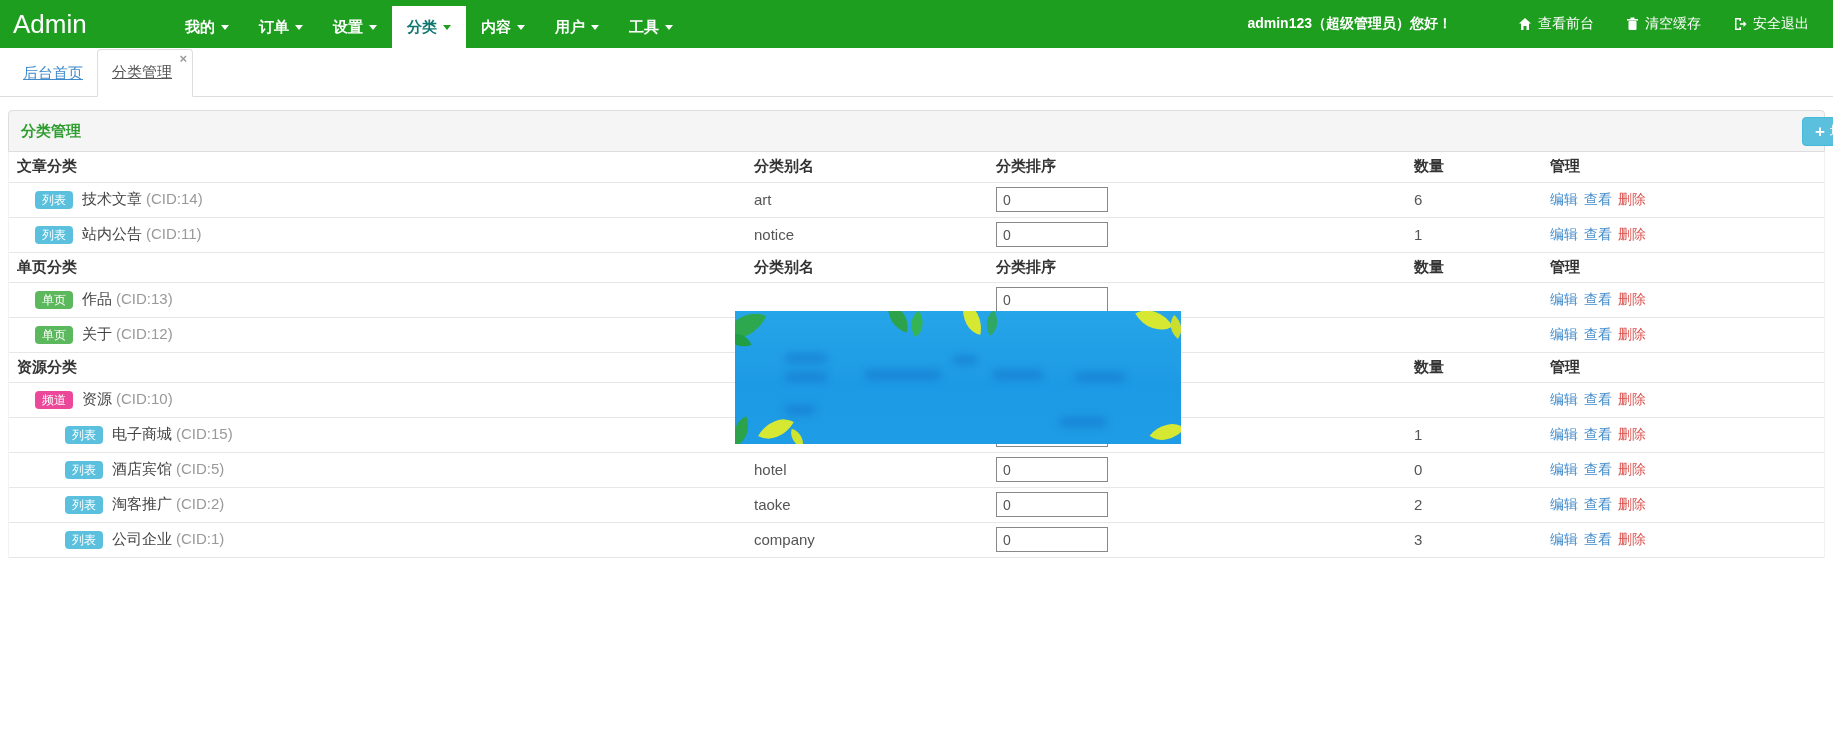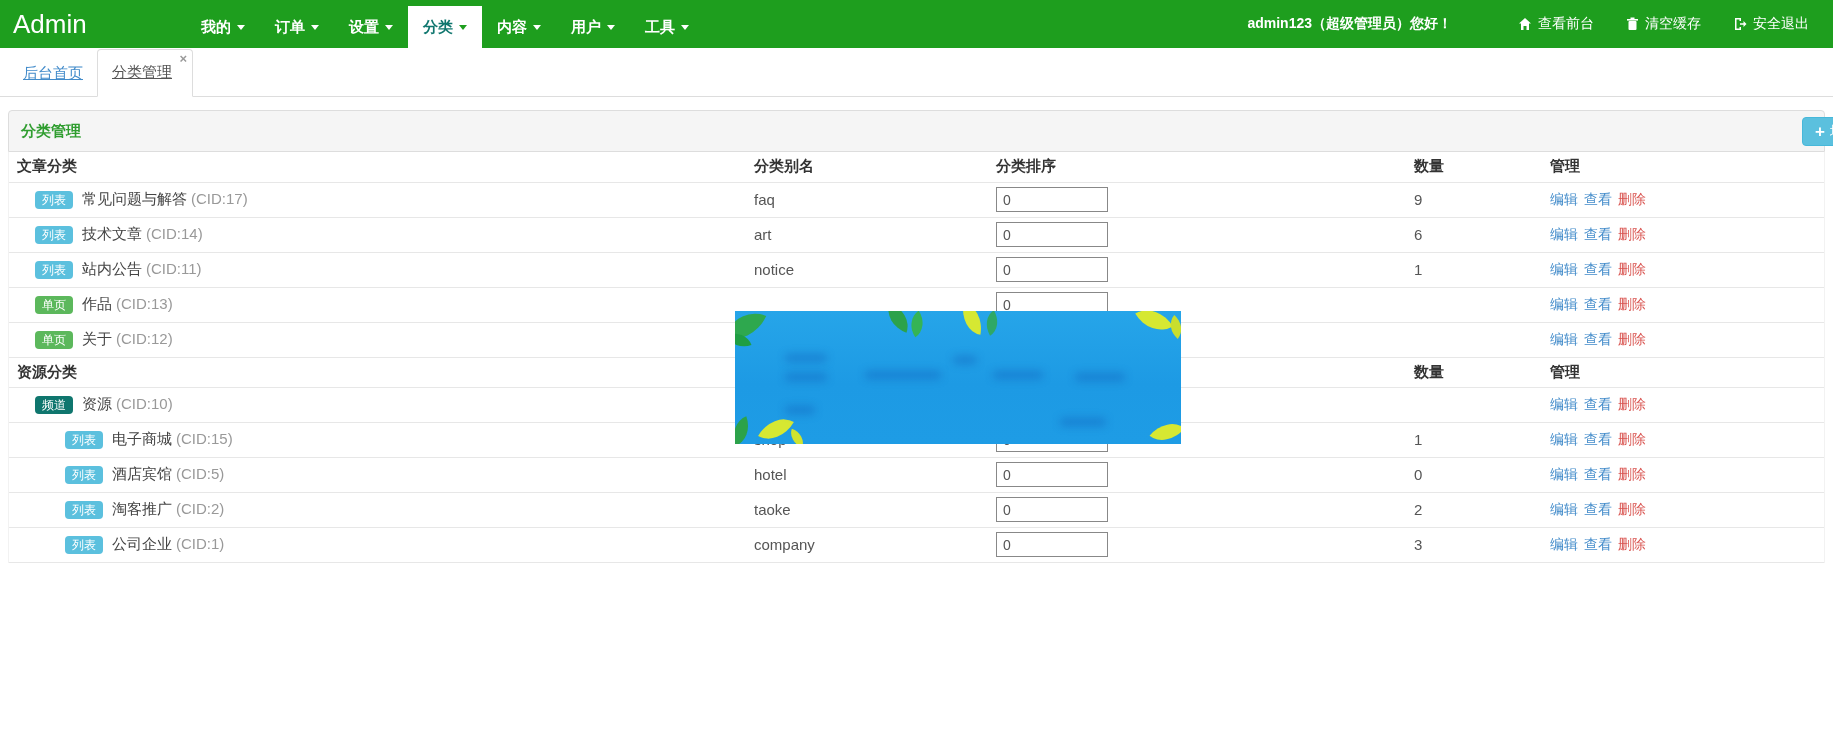--- a/index.html
+++ b/index.html
@@ -1,21 +1,21 @@
 <!DOCTYPE html>
 <html><head>
 <meta charset="utf-8">
 <style>
   * { margin:0; padding:0; box-sizing:border-box; }
   html,body { width:1833px; height:745px; overflow:hidden; background:#fff;
     font-family:"Liberation Sans","DejaVu Sans",sans-serif; }
   .app { position:relative; width:1833px; height:745px; overflow:hidden; }
 
   
-  .navbar { height:48px; background:#1e9e1e; display:flex; align-items:stretch;gap:16px; }
+  .navbar { height:48px; background:#1e9e1e; display:flex; align-items:stretch; }
   .brand { color:#fff; font-size:26px; line-height:48px; padding-left:13px; width:170px; }
   .nav-menus { display:flex; list-style:none; align-items:flex-end;justify-content:center; }
   .nav-item { height:42px; display:flex; align-items:center; padding:0 15px; color:#fff;
     font-size:15px; font-weight:bold; cursor:pointer; }
   .nav-item .caret { display:inline-block; margin-left:6px; width:0; height:0;
     border-left:4px solid transparent; border-right:4px solid transparent; border-top:5px solid #fff; }
   .nav-item.active { background:#fff; color:#0f766e; }
   .nav-item.active .caret { border-top-color:#1e9e1e; }
   .nav-right { margin-left:auto; display:flex; align-items:center; color:#fff; padding-right:24px; }
   .greeting { font-size:14px; font-weight:bold; margin-right:34px; }
@@ -50,21 +50,21 @@
   col.c1{width:745px;} col.c2{width:242px;} col.c3{width:418px;} col.c4{width:136px;} col.c5{width:auto;}
   tr { border-bottom:1px solid #e7e7e7; }
   th, td { text-align:left; font-weight:normal; vertical-align:middle; }
   th { height:30px; font-size:15px; font-weight:bold; color:#333; }
   td { height:35px; font-size:15px; color:#444; }
   th.c-name, td.c-name { padding-left:8px; }
   .badge { display:inline-block; color:#fff; font-size:12px; padding:3px 7px;
     border-radius:4px; line-height:1; vertical-align:middle; }
   .badge-list { background:#5bc0de; }
   .badge-page { background:#5cb85c; }
-  .badge-channel { background:#0f766e; }
+  .badge-channel { background:#ec4899; }
   .r-lv1 .badge { margin-left:18px; }
   .r-lv2 .badge { margin-left:48px; }
   .cat-name { margin-left:9px; color:#444; }
   .cid { margin-left:4px; color:#999; }
   td.c-alias { color:#555; }
   .sort-input { width:112px; height:25px; border:1px solid #888; background:#fff;
     font-size:14px; color:#555; padding:2px 6px; font-family:"Liberation Sans","DejaVu Sans",sans-serif; }
   td.c-count { color:#555; }
   .lnk { text-decoration:none; font-size:14px; margin-right:6px; cursor:pointer; }
   .lnk-blue { color:#428bca; }
@@ -167,41 +167,41 @@
 
         <tbody>
             <tr class="sec-row">
           <th class="c-name">文章分类</th>
           <th>分类别名</th>
           <th>分类排序</th>
           <th>数量</th>
           <th>管理</th>
         </tr>
         <tr class="row r-lv1">
-          <td class="c-name"><span class="badge badge-list">列表</span><span class="cat-name">常见问题与解答</span><span class="cid">(CID:17)</span></td>
-          <td class="c-alias">faq</td>
-          <td class="c-sort"><input type="text" class="sort-input" value="0" style=""></td>
-          <td class="c-count">9</td>
-          <td class="c-actions"><a class="lnk lnk-blue">编辑</a><a class="lnk lnk-blue">查看</a><a class="lnk lnk-red">删除</a></td>
-        </tr>
-        <tr class="row r-lv1">
           <td class="c-name"><span class="badge badge-list">列表</span><span class="cat-name">技术文章</span><span class="cid">(CID:14)</span></td>
           <td class="c-alias">art</td>
           <td class="c-sort"><input type="text" class="sort-input" value="0" style=""></td>
           <td class="c-count">6</td>
           <td class="c-actions"><a class="lnk lnk-blue">编辑</a><a class="lnk lnk-blue">查看</a><a class="lnk lnk-red">删除</a></td>
         </tr>
         <tr class="row r-lv1">
           <td class="c-name"><span class="badge badge-list">列表</span><span class="cat-name">站内公告</span><span class="cid">(CID:11)</span></td>
           <td class="c-alias">notice</td>
           <td class="c-sort"><input type="text" class="sort-input" value="0" style=""></td>
           <td class="c-count">1</td>
           <td class="c-actions"><a class="lnk lnk-blue">编辑</a><a class="lnk lnk-blue">查看</a><a class="lnk lnk-red">删除</a></td>
         </tr>
 
+        <tr class="sec-row">
+          <th class="c-name">单页分类</th>
+          <th>分类别名</th>
+          <th>分类排序</th>
+          <th>数量</th>
+          <th>管理</th>
+        </tr>
         <tr class="row r-lv1">
           <td class="c-name"><span class="badge badge-page">单页</span><span class="cat-name">作品</span><span class="cid">(CID:13)</span></td>
           <td class="c-alias"></td>
           <td class="c-sort"><input type="text" class="sort-input" value="0" style=""></td>
           <td class="c-count"></td>
           <td class="c-actions"><a class="lnk lnk-blue">编辑</a><a class="lnk lnk-blue">查看</a><a class="lnk lnk-red">删除</a></td>
         </tr>
         <tr class="row r-lv1">
           <td class="c-name"><span class="badge badge-page">单页</span><span class="cat-name">关于</span><span class="cid">(CID:12)</span></td>
           <td class="c-alias"></td>

